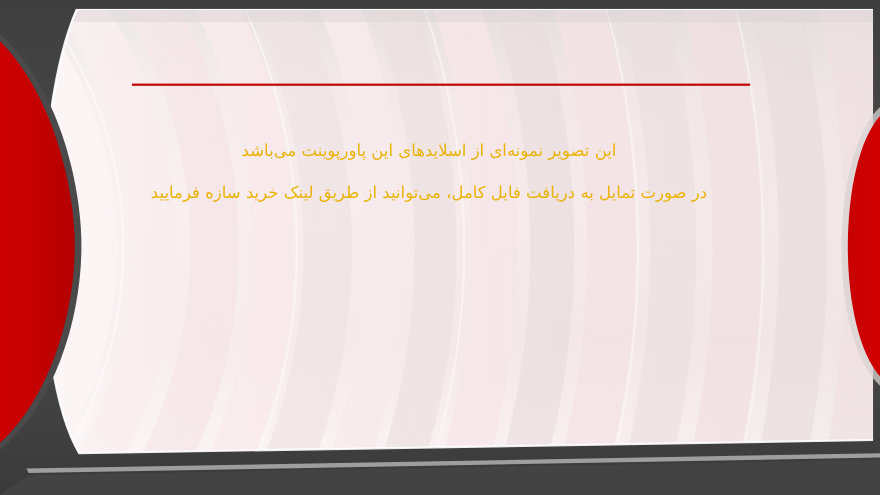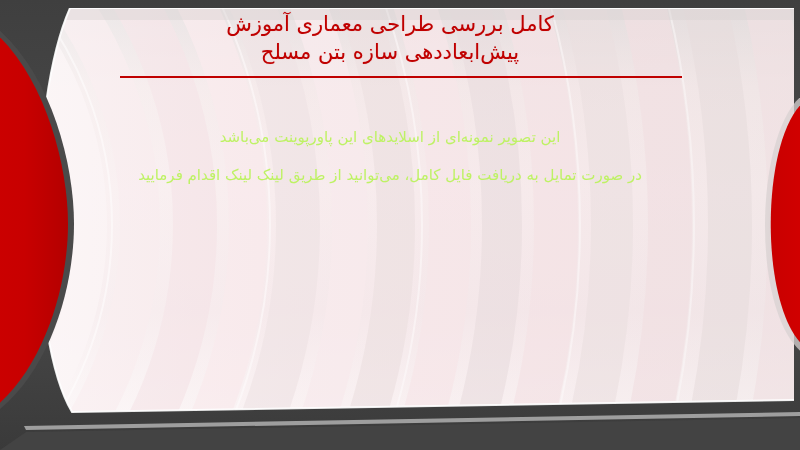--- a/index.html
+++ b/index.html
@@ -84,21 +84,21 @@
   .body-block {
     position: absolute;
     left: 60px;
     top: 118px;
     width: 660px;
     text-align: center;
     z-index: 30;
     direction: rtl;
   }
   .body-line {
-    color: #bef264;
+    color: #eab308;
     font-size: 15px;
     line-height: 38px;
     white-space: nowrap;
     text-align: center;
     direction: rtl;
   }
 </style>
 </head>
 <body>
 
@@ -221,24 +221,20 @@
     <path d="M 46 10
              C 0 44, -2 220, 46 258
              Z" fill="url(#lensR)"></path>
   </svg>
 
   <svg style="position:absolute; left:0; bottom:0;" width="800" height="70" viewBox="0 0 800 70">
     <path d="M 0 70 L 800 70 L 800 38 L 26 52 Z" fill="#434343"></path>
     <path d="M 26 50 L 800 36 L 800 32 L 24 46 Z" fill="#ffffff" opacity="0.5"></path>
   </svg>
 
-  <div class="title-block">
-    <div class="title-line">کامل بررسی طراحی معماری آموزش</div>
-    <div class="title-line">پیش‌ابعاددهی سازه بتن مسلح</div>
-  </div>
   <div class="title-rule"></div>
 
   <div class="body-block">
     <div class="body-line">این تصویر نمونه‌ای از اسلایدهای این پاورپوینت می‌باشد</div>
-    <div class="body-line">در صورت تمایل به دریافت فایل کامل، می‌توانید از طریق لینک لینک اقدام فرمایید</div>
+    <div class="body-line">در صورت تمایل به دریافت فایل کامل، می‌توانید از طریق لینک خرید سازه فرمایید</div>
   </div>
 
 </div>
 
 </body></html>

